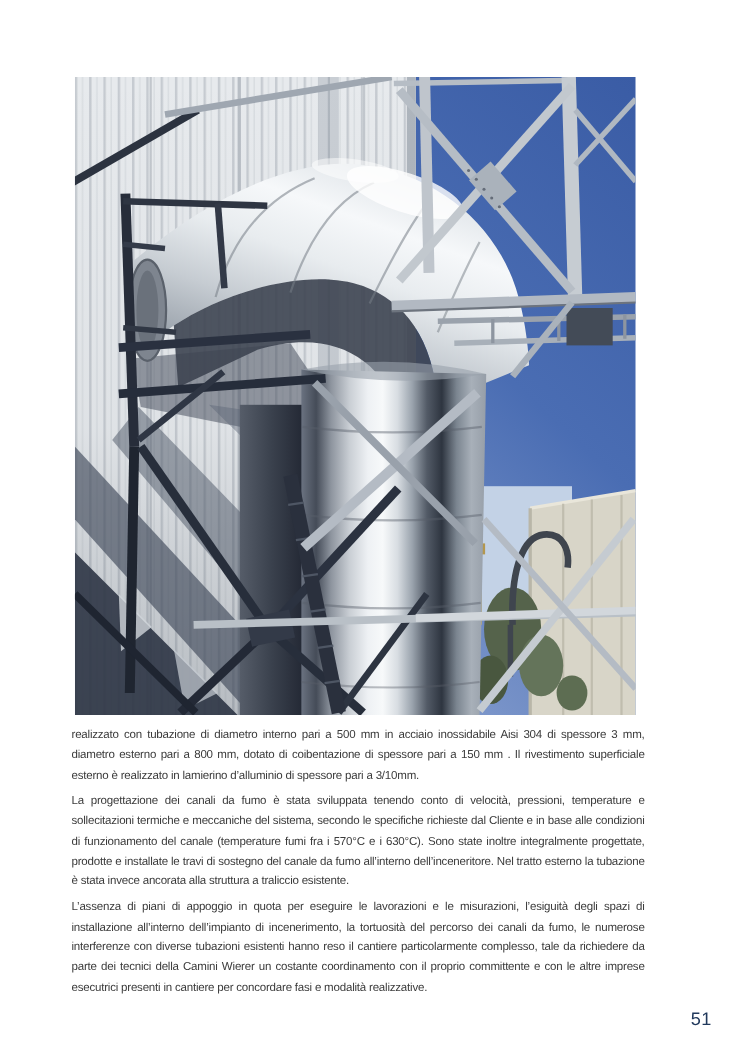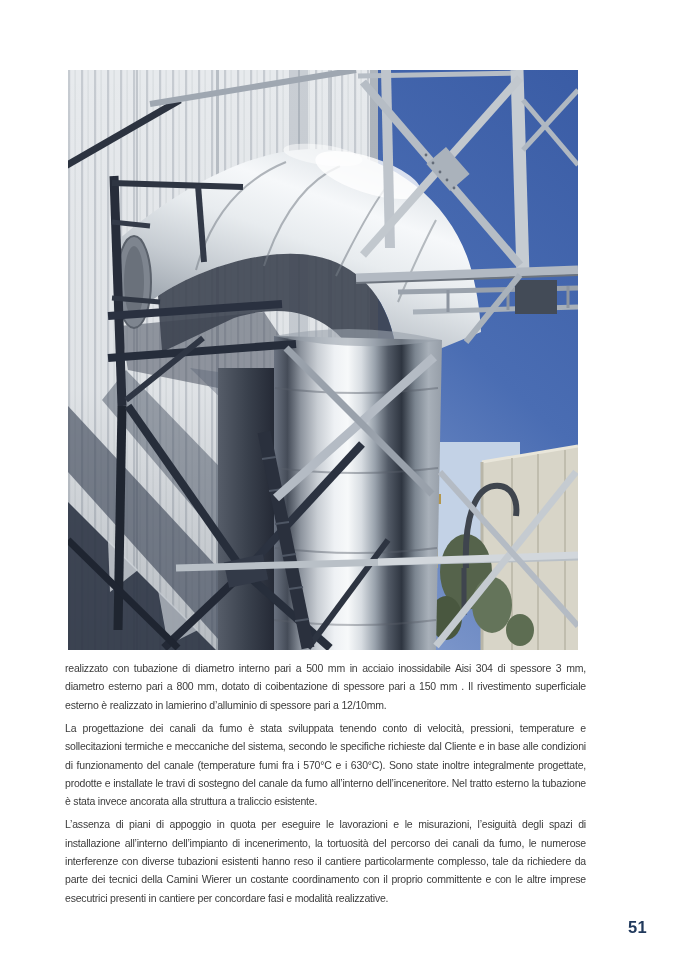--- a/index.html
+++ b/index.html
@@ -15,21 +15,21 @@
   }
   .photo svg{display:block;width:100%;height:100%;}
   .text-block{
     position:absolute;left:65px;top:659px;width:521px;
     font-size:10.5px;line-height:18.4px;color:#3b3b3b;
     text-align:justify;letter-spacing:-0.2px;
   }
   .text-block p{margin:0 0 4.5px 0;}
   .page-number{
     position:absolute;top:918px;right:31px;
-    font-size:16.5px;font-weight:700;color:#21395c;
+    font-size:16.5px;font-weight:400;color:#21395c;
     letter-spacing:0.3px;
   }
 </style>
 </head>
 <body>
 
 <div class="page">
 
   <figure class="photo" aria-label="Condotto fumi in acciaio inossidabile coibentato con curva a gomito e tratto verticale, sostenuto da una struttura a traliccio in acciaio zincato, accanto a una parete in lamiera grecata bianca sotto un cielo azzurro">
     <svg viewBox="0 0 510 580" preserveAspectRatio="none">
@@ -204,20 +204,20 @@
         <line x1="218" y1="278" x2="364" y2="424" stroke="#99a1ab" stroke-width="7"></line>
         <line x1="108" y1="498" x2="510" y2="487" stroke="#b9c0c7" stroke-width="7"></line>
         <line x1="310" y1="492" x2="510" y2="485" stroke="#d2d7dc" stroke-width="7"></line>
         <line x1="368" y1="576" x2="508" y2="402" stroke="#c5cbd1" stroke-width="7"></line>
         <line x1="372" y1="402" x2="510" y2="556" stroke="#b4bbc4" stroke-width="6"></line>
       </g>
     </svg>
   </figure>
 
   <div class="text-block">
-    <p>realizzato con tubazione di diametro interno pari a 500 mm in acciaio inossidabile Aisi 304 di spessore 3 mm, diametro esterno pari a 800 mm, dotato di coibentazione di spessore pari a 150 mm . Il rivestimento superficiale esterno è realizzato in lamierino d’alluminio di spessore pari a 12/10mm.</p>
+    <p>realizzato con tubazione di diametro interno pari a 500 mm in acciaio inossidabile Aisi 304 di spessore 3 mm, diametro esterno pari a 800 mm, dotato di coibentazione di spessore pari a 150 mm . Il rivestimento superficiale esterno è realizzato in lamierino d’alluminio di spessore pari a 3/10mm.</p>
     <p>La progettazione dei canali da fumo è stata sviluppata tenendo conto di velocità, pressioni, temperature e sollecitazioni termiche e meccaniche del sistema, secondo le specifiche richieste dal Cliente e in base alle condizioni di funzionamento del canale (temperature fumi fra i 570°C e i 630°C). Sono state inoltre integralmente progettate, prodotte e installate le travi di sostegno del canale da fumo all’interno dell’inceneritore. Nel tratto esterno la tubazione è stata invece ancorata alla struttura a traliccio esistente.</p>
     <p>L’assenza di piani di appoggio in quota per eseguire le lavorazioni e le misurazioni, l’esiguità degli spazi di installazione all’interno dell’impianto di incenerimento, la tortuosità del percorso dei canali da fumo, le numerose interferenze con diverse tubazioni esistenti hanno reso il cantiere particolarmente complesso, tale da richiedere da parte dei tecnici della Camini Wierer un costante coordinamento con il proprio committente e con le altre imprese esecutrici presenti in cantiere per concordare fasi e modalità realizzative.</p>
   </div>
 
   <div class="page-number">51</div>
 
 </div>
 
 </body></html>

